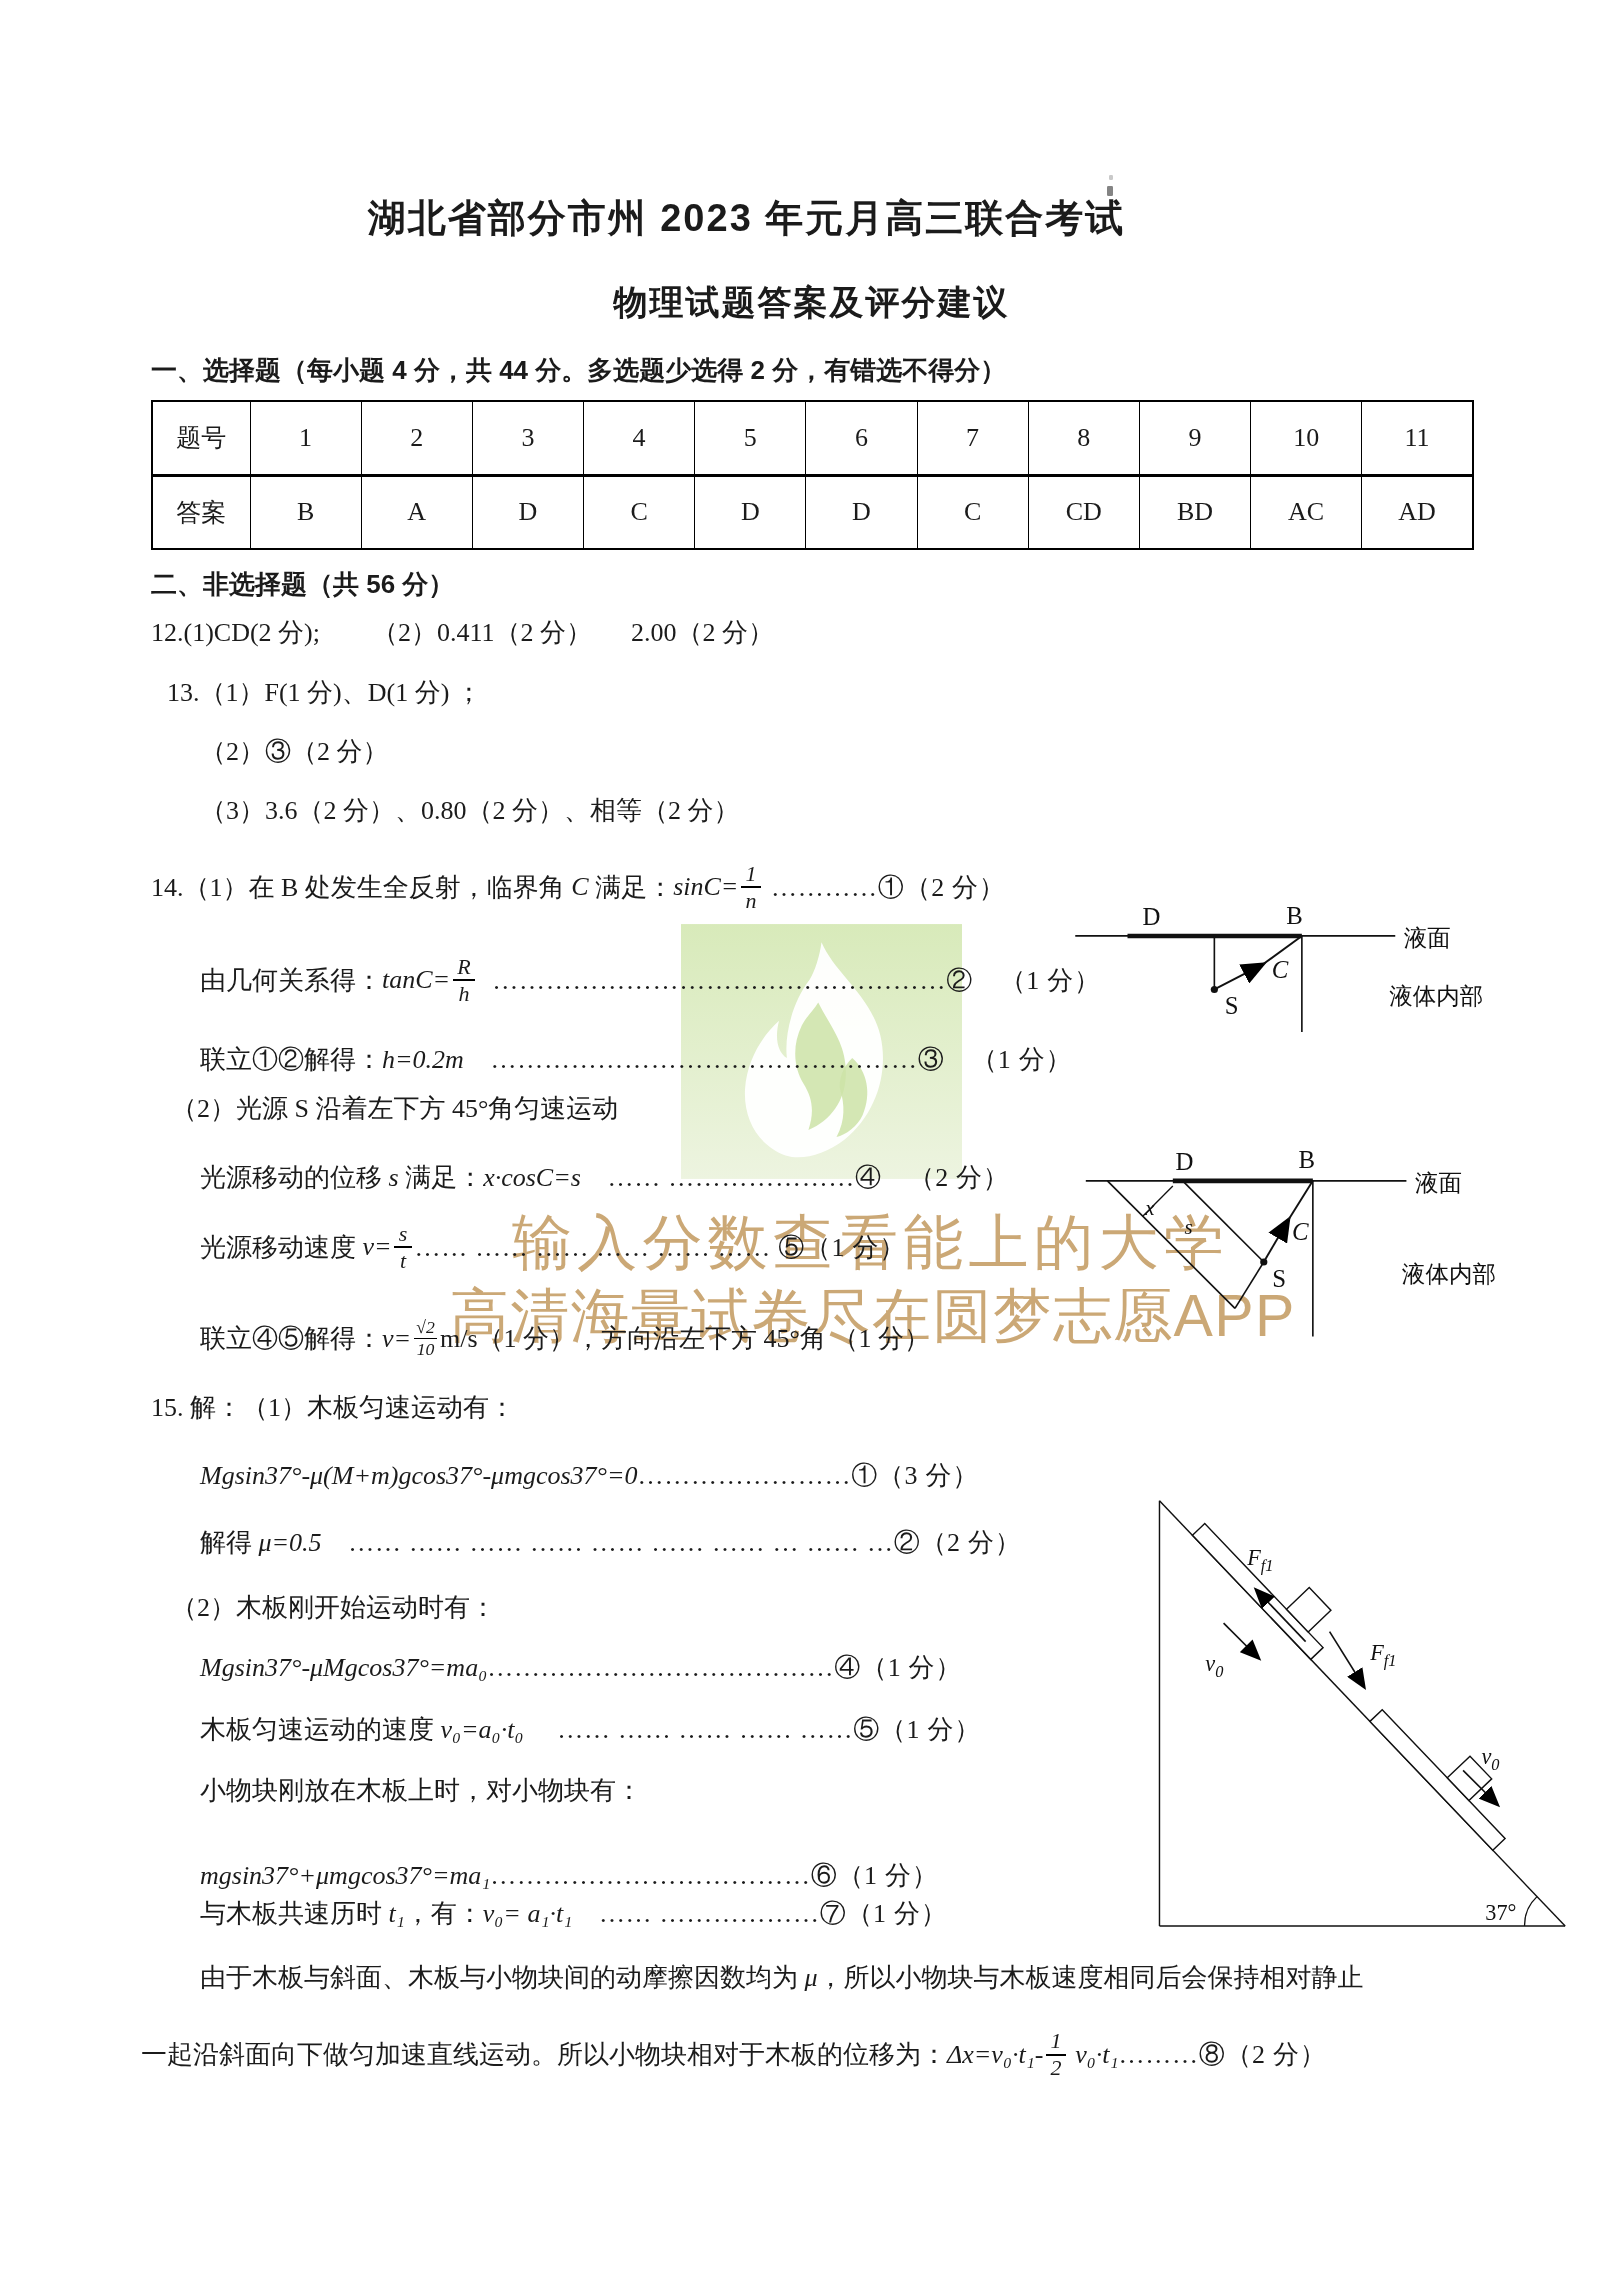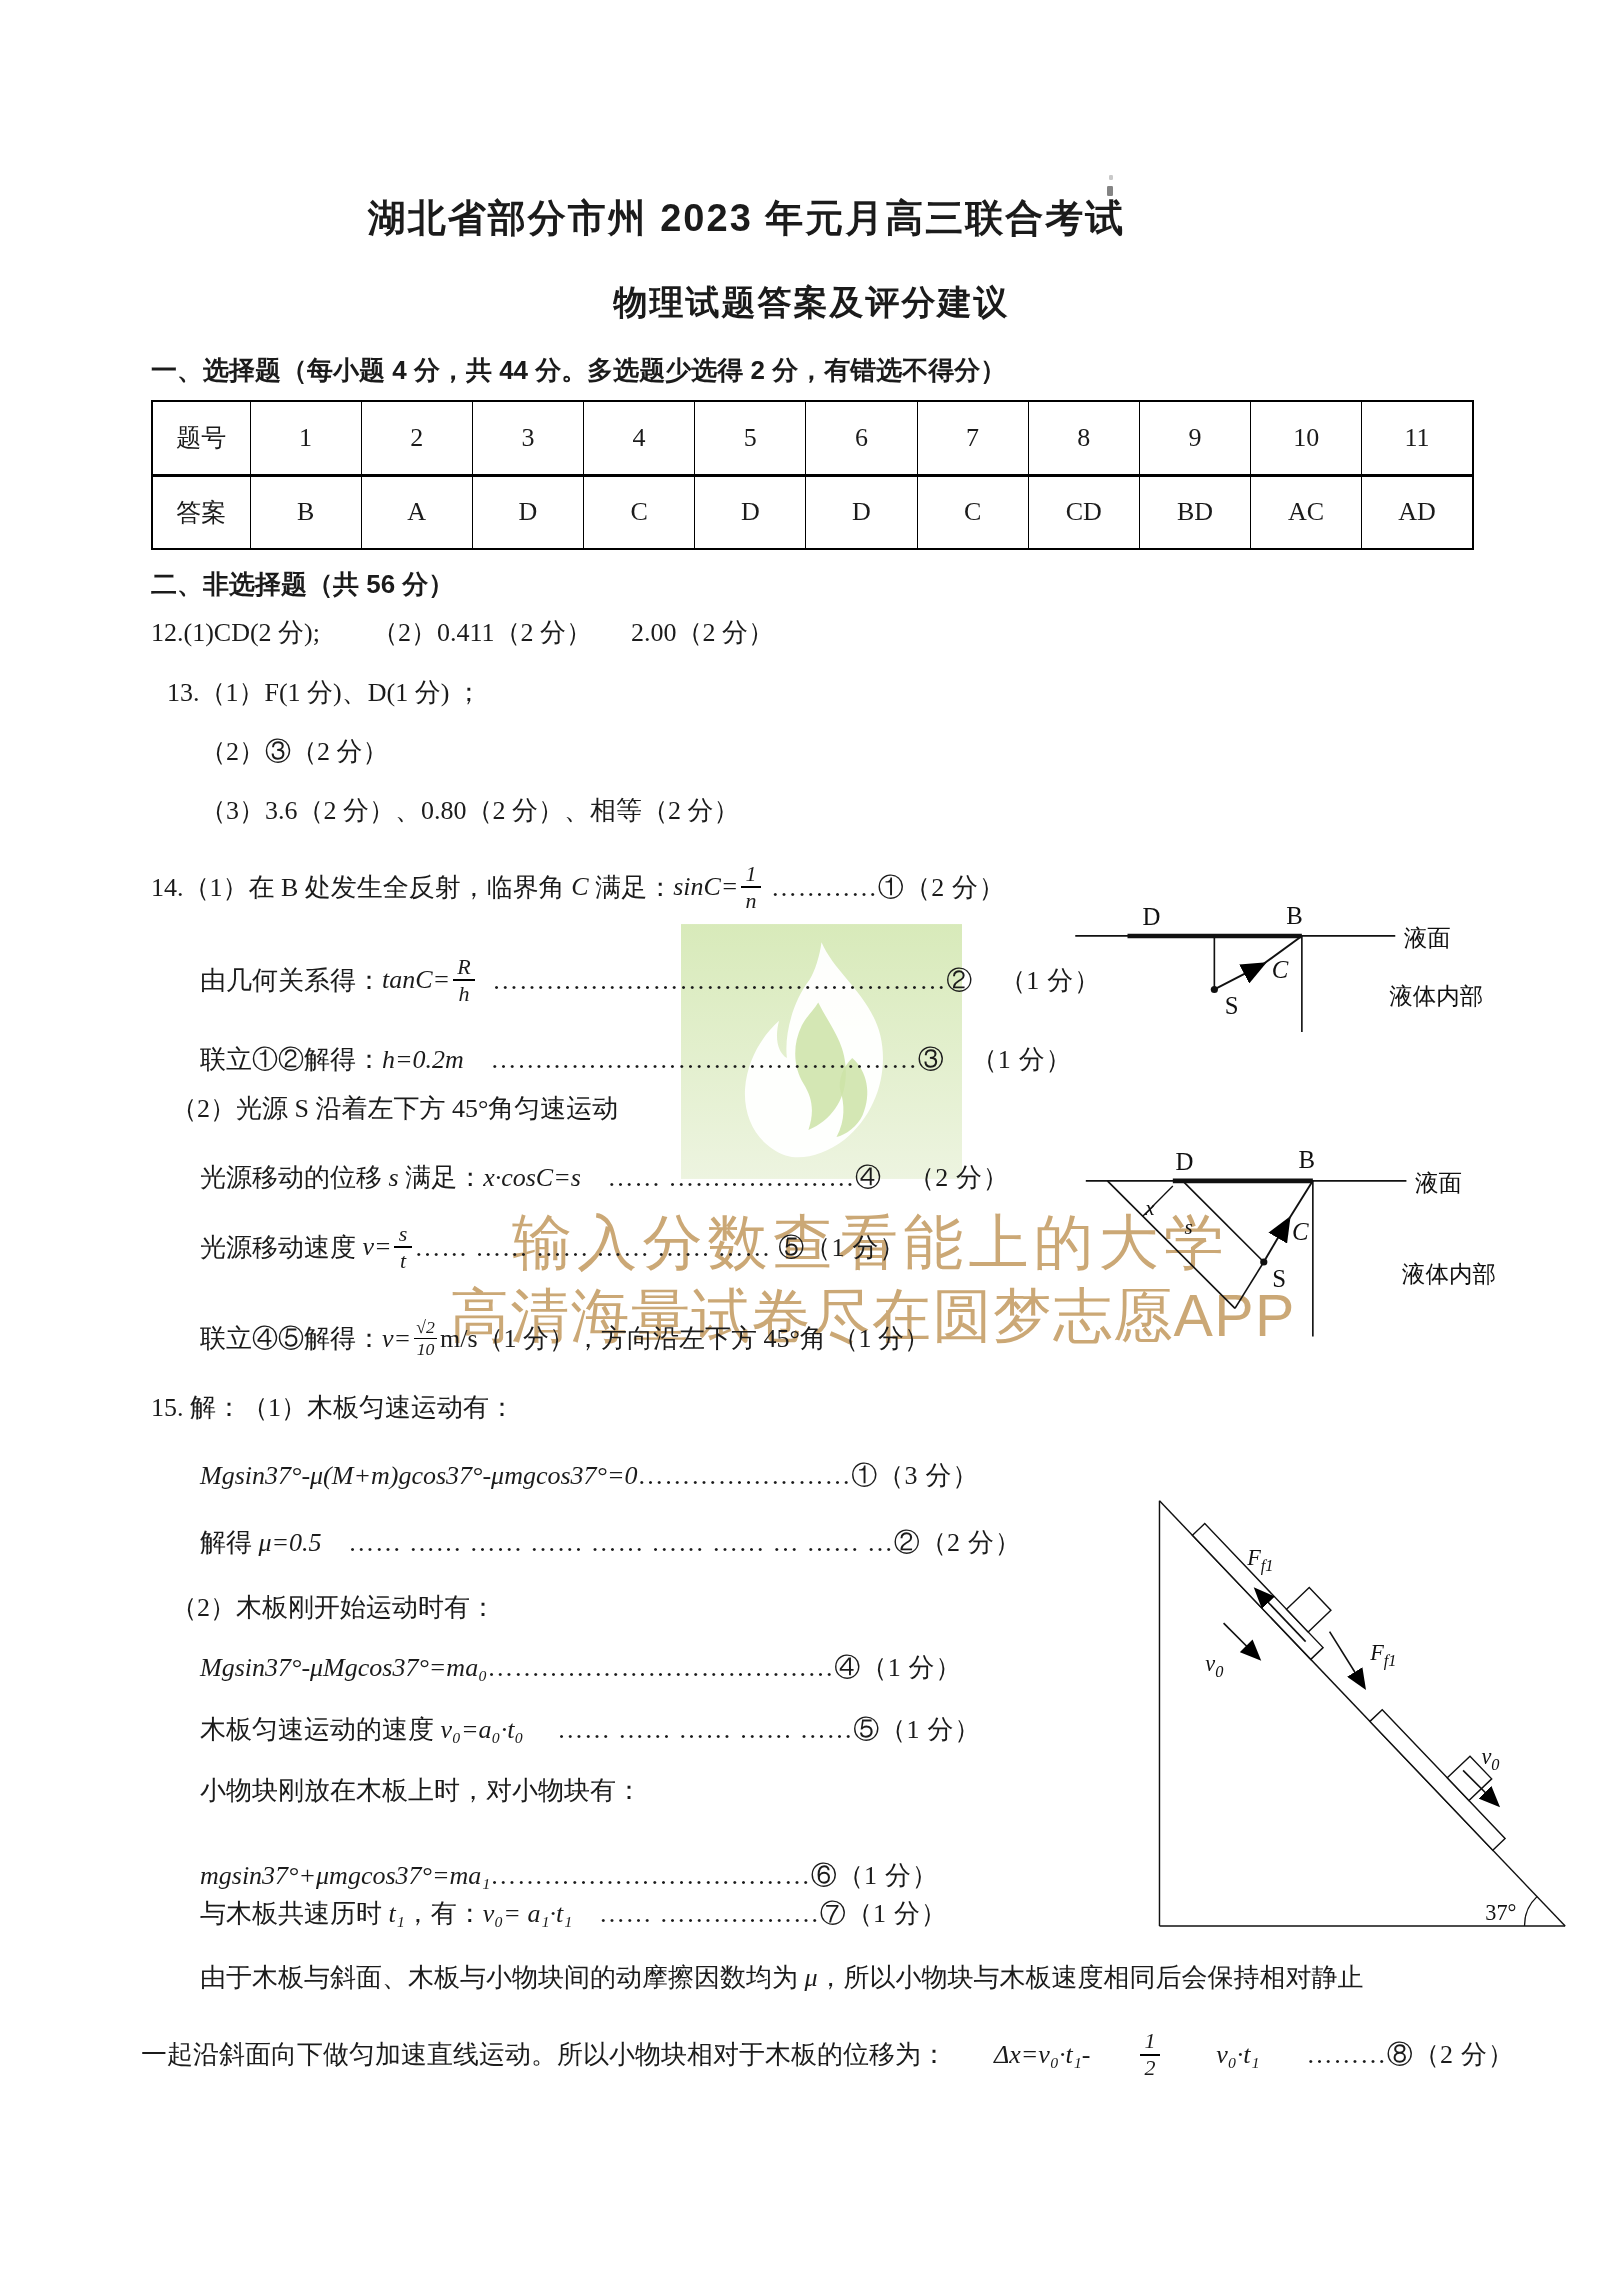--- a/index.html
+++ b/index.html
@@ -213,21 +213,21 @@
       <span class="m">t₁</span>
       <span class="zh">，有：</span>
       <span class="m">v₀= a₁·t₁</span>
       <span class="dots">　…… ………………⑦（1 分）</span>
   </div>
   <div class="line" style="left:200px;top:1960px;">
     <span class="zh">由于木板与斜面、木板与小物块间的动摩擦因数均为 </span>
       <span class="m">μ</span>
       <span class="zh">，所以小物块与木板速度相同后会保持相对静止</span>
   </div>
-  <div class="line" style="left:141px;top:2022px;height:65px;gap:47px;">
+  <div class="line" style="left:141px;top:2022px;height:65px;">
     <span class="zh">一起沿斜面向下做匀加速直线运动。所以小物块相对于木板的位移为：</span>
       <span class="m">Δx=v₀·t₁-</span>
       <span class="frac"><span class="top m">1</span><span class="bot m">2</span></span>
       <span class="m"> v₀·t₁</span>
       <span class="dots">………⑧（2 分）</span>
   </div>
 
   <svg class="dg" style="left:1065px;top:885px;" width="445" height="160" viewBox="0 0 680 245">
     <defs>
         <marker id="ah1" markerWidth="13" markerHeight="11" refX="11" refY="5.5" orient="auto">

